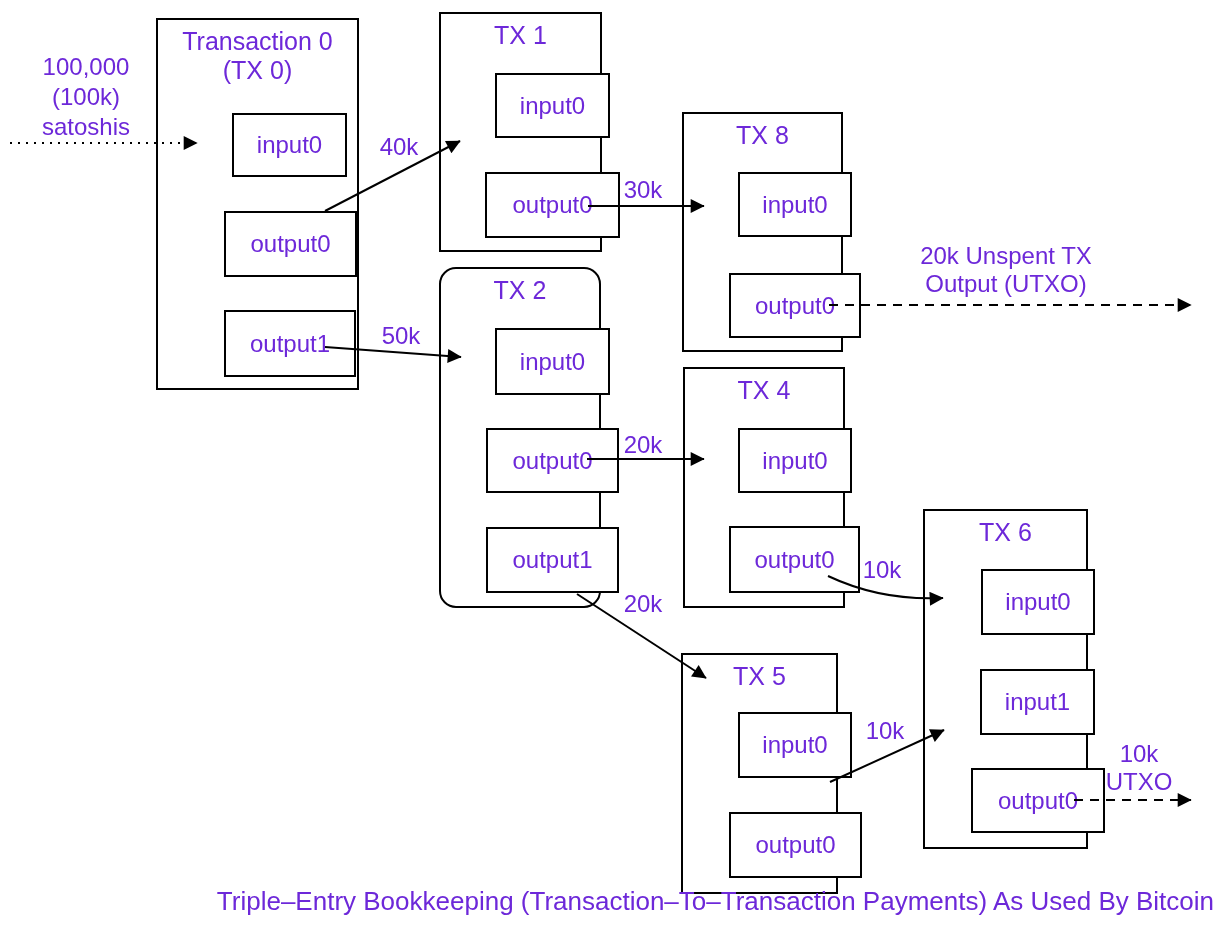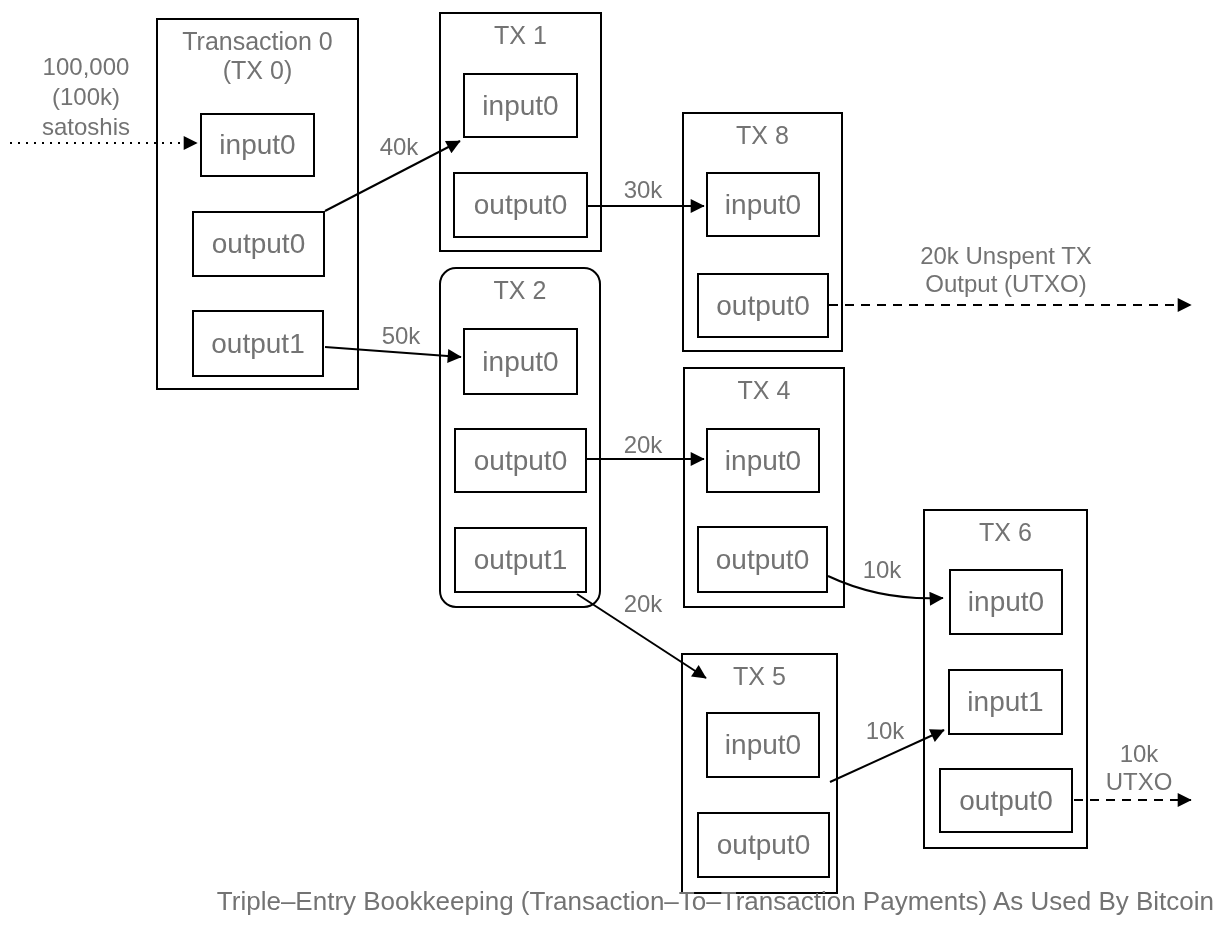--- a/index.html
+++ b/index.html
@@ -2,21 +2,21 @@
 <html><head>
 <meta charset="utf-8">
 <style>
   html, body { margin: 0; padding: 0; background: #ffffff; }
   .canvas {
     position: relative;
     width: 1214px;
     height: 934px;
     background: #ffffff;
     font-family: "Liberation Sans", "DejaVu Sans", sans-serif;
-    color: #737373;
+    color: #6d28d9;
     overflow: hidden;
   }
   .tx {
     position: absolute;
     border: 2px solid #000000;
     background: #ffffff;
     box-sizing: border-box;
   }
   .tx-title {
     position: absolute;
@@ -29,21 +29,22 @@
     white-space: pre-line;
   }
   .slot {
     position: absolute;
     border: 2px solid #000000;
     background: #ffffff;
     box-sizing: border-box;
     display: flex;
     align-items: center;
     justify-content: center;
-    font-size: 28px;
+    font-size: 24px;
+    margin-left: 32px;
   }
   .arrow-layer {
     position: absolute;
     left: 0; top: 0;
     pointer-events: none;
   }
   .arrow-layer line, .arrow-layer path.flowline {
     stroke: #000000;
     stroke-width: 2;
     fill: none;

